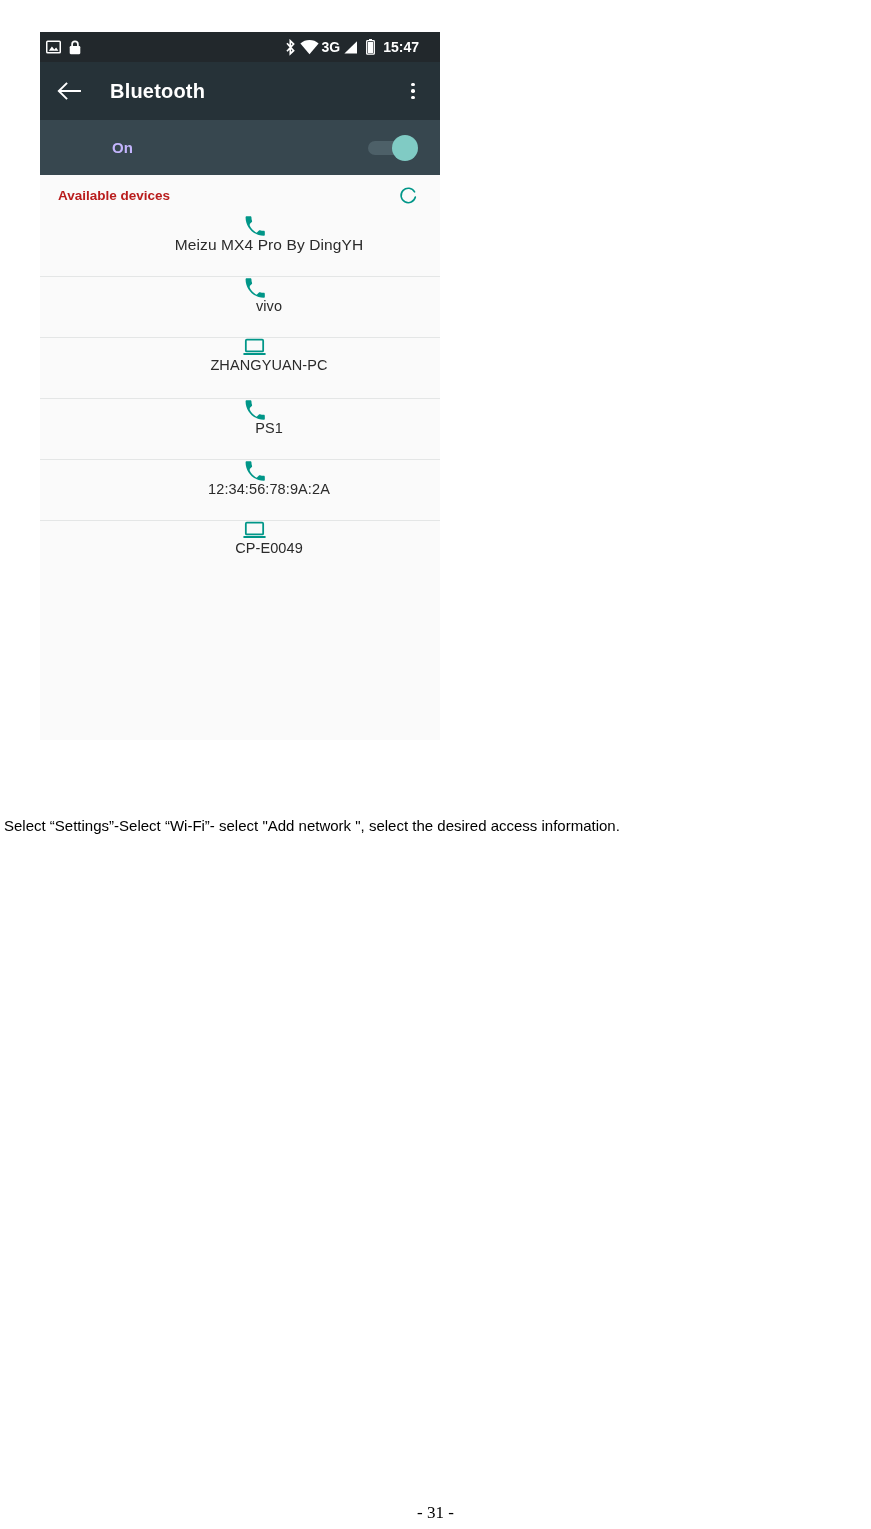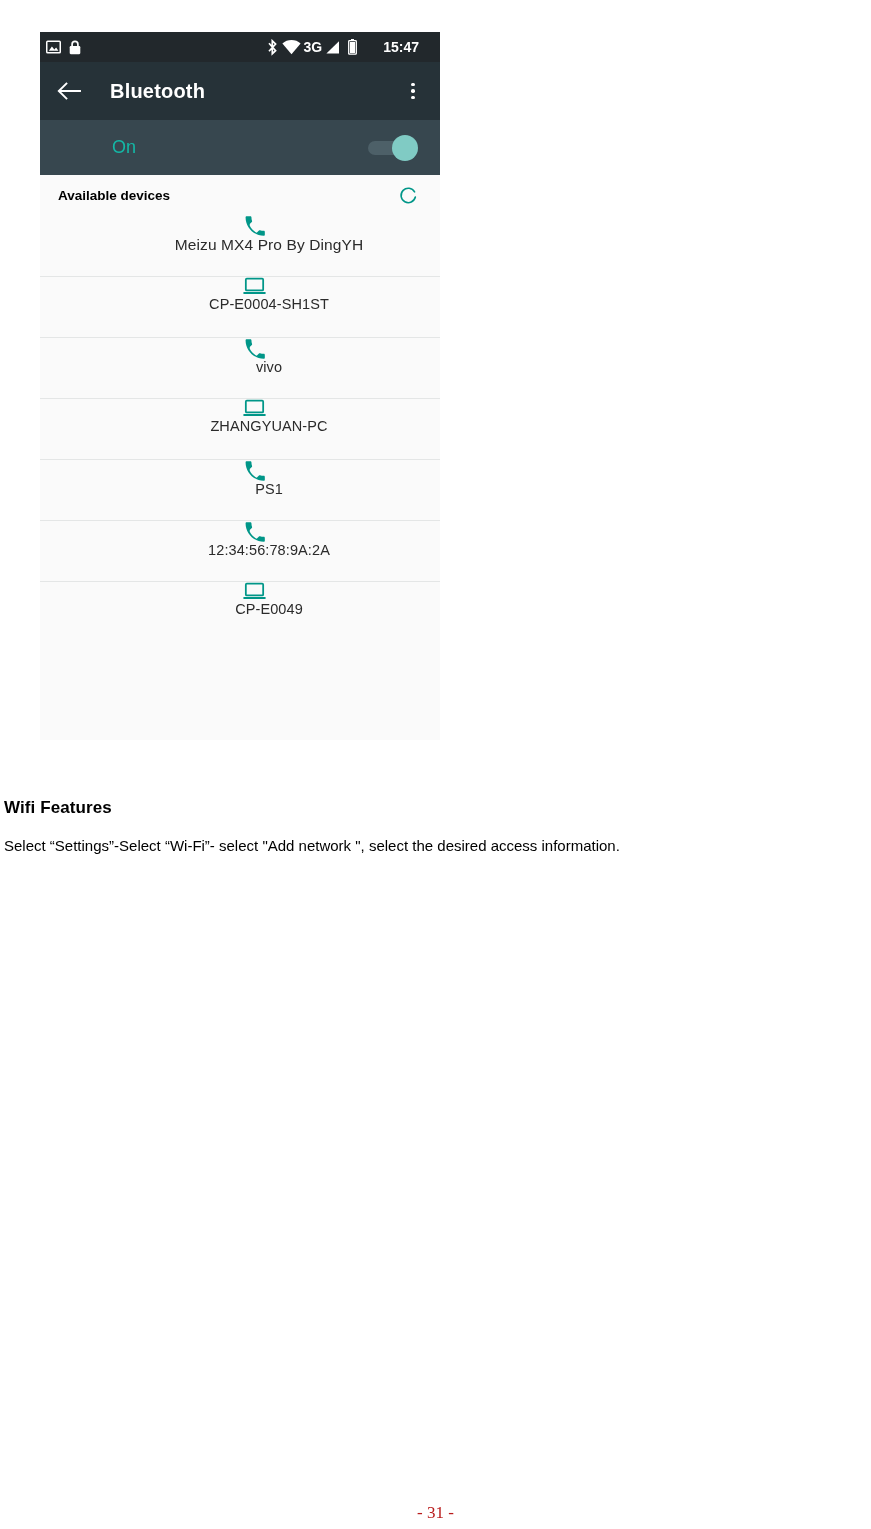--- a/index.html
+++ b/index.html
@@ -91,23 +91,23 @@
   
   .toggle-row {
     height: 55px;
     background: #37474f;
     display: flex;
     align-items: center;
     padding: 0 22px 0 72px;
     box-sizing: border-box;
   }
   .toggle-row .state {
-    color: #14b8a6;
-    font-size: 18px;
-    font-weight: 400;
+    color: #c4b5fd;
+    font-size: 15px;
+    font-weight: 700;
   }
   .switch {
     margin-left: auto;
     position: relative;
     width: 50px;
     height: 26px;
     cursor: pointer;
   }
   .switch .track {
     position: absolute;
@@ -127,21 +127,21 @@
   
   .section-head {
     height: 40px;
     display: flex;
     align-items: center;
     padding: 0 22px 0 18px;
     box-sizing: border-box;
     background: #fafafa;
   }
   .section-head .label {
-    color: #000000;
+    color: #b91c1c;
     font-size: 13.5px;
     font-weight: 700;
   }
   .section-head .spinner {
     margin-left: auto;
     width: 20px; height: 20px;
     display: flex; align-items: center; justify-content: center;
     cursor: pointer;
   }
 
@@ -199,21 +199,21 @@
   }
 
   .page-footer {
     position: absolute;
     left: 0;
     top: 1503px;
     width: 871px;
     text-align: center;
     font-family: "Liberation Serif", serif;
     font-size: 17px;
-    color: #b91c1c;
+    color: #000000;
   }
 </style>
 </head>
 <body>
 
 <div class="phone-shot">
 
   <div class="status-bar">
     <div class="sb-left">
       <span class="sb-icon">
@@ -246,21 +246,21 @@
           <path d="M14 1.2 V13.6 H1.4 Z" fill="#ffffff"></path>
         </svg>
       </span>
       <span class="sb-icon" style="margin-left:4px;">
         <svg width="9" height="16" viewBox="0 0 9 16">
           <rect x="3" y="0" width="3" height="1.7" fill="#ffffff"></rect>
           <rect x="0.7" y="1.6" width="7.6" height="13.6" rx="0.8" fill="none" stroke="#ffffff" stroke-width="1.3"></rect>
           <rect x="2" y="3" width="5" height="11" fill="#ffffff"></rect>
         </svg>
       </span>
-      <span class="sb-text" style="margin-left:22px;">15:47</span>
+      <span class="sb-text" style="margin-left:4px;">15:47</span>
     </div>
   </div>
 
   <div class="app-bar">
     <span class="back">
       <svg width="24" height="20" viewBox="0 0 24 20">
         <path d="M23 10 H2.2 M9.4 2.6 L1.8 10 L9.4 17.4" fill="none" stroke="#ffffff" stroke-width="1.9" stroke-linecap="square"></path>
       </svg>
     </span>
     <span class="title">Bluetooth</span>
@@ -292,80 +292,70 @@
 
     <div class="device-row first">
       <span class="dev-icon">
         <svg width="21" height="21" viewBox="0 0 24 24" fill="#009688">
           <path d="M6.6 10.8c1.7 3.4 4.5 6.2 7.9 7.9l2.6-2.6c.33-.33.8-.43 1.2-.3 1.35.45 2.8.7 4.3.7.66 0 1.2.54 1.2 1.2V21c0 .66-.54 1.2-1.2 1.2C11.4 22.2 1.8 12.6 1.8 .9c0-.66.54-1.2 1.2-1.2h4.3c.66 0 1.2.54 1.2 1.2 0 1.5.25 2.95.7 4.3.13.4.03.87-.3 1.2l-2.3 2.4z" transform="translate(0,1.6)"></path>
         </svg>
       </span>
       <span class="dev-name">Meizu MX4 Pro By DingYH</span>
     </div>
 
+
+    <div class="device-row">
+      <span class="dev-icon">
+        <svg width="21" height="21" viewBox="0 0 24 24" fill="#009688">
+          <path d="M6.6 10.8c1.7 3.4 4.5 6.2 7.9 7.9l2.6-2.6c.33-.33.8-.43 1.2-.3 1.35.45 2.8.7 4.3.7.66 0 1.2.54 1.2 1.2V21c0 .66-.54 1.2-1.2 1.2C11.4 22.2 1.8 12.6 1.8 .9c0-.66.54-1.2 1.2-1.2h4.3c.66 0 1.2.54 1.2 1.2 0 1.5.25 2.95.7 4.3.13.4.03.87-.3 1.2l-2.3 2.4z" transform="translate(0,1.6)"></path>
+        </svg>
+      </span>
+      <span class="dev-name">vivo</span>
+    </div>
+
     <div class="device-row">
       <span class="dev-icon">
         <svg width="23" height="19" viewBox="0 0 26 20">
           <rect x="3.2" y="1.2" width="19.6" height="13.2" rx="1.1" fill="none" stroke="#009688" stroke-width="2"></rect>
           <rect x="0.2" y="16.3" width="25.6" height="2.2" rx="1.1" fill="#009688"></rect>
         </svg>
       </span>
-      <span class="dev-name">CP-E0004-SH1ST</span>
-    </div>
+      <span class="dev-name">ZHANGYUAN-PC</span>
+    </div>
+
 
     <div class="device-row">
       <span class="dev-icon">
         <svg width="21" height="21" viewBox="0 0 24 24" fill="#009688">
           <path d="M6.6 10.8c1.7 3.4 4.5 6.2 7.9 7.9l2.6-2.6c.33-.33.8-.43 1.2-.3 1.35.45 2.8.7 4.3.7.66 0 1.2.54 1.2 1.2V21c0 .66-.54 1.2-1.2 1.2C11.4 22.2 1.8 12.6 1.8 .9c0-.66.54-1.2 1.2-1.2h4.3c.66 0 1.2.54 1.2 1.2 0 1.5.25 2.95.7 4.3.13.4.03.87-.3 1.2l-2.3 2.4z" transform="translate(0,1.6)"></path>
         </svg>
       </span>
-      <span class="dev-name">vivo</span>
+      <span class="dev-name">PS1</span>
+    </div>
+
+    <div class="device-row">
+      <span class="dev-icon">
+        <svg width="21" height="21" viewBox="0 0 24 24" fill="#009688">
+          <path d="M6.6 10.8c1.7 3.4 4.5 6.2 7.9 7.9l2.6-2.6c.33-.33.8-.43 1.2-.3 1.35.45 2.8.7 4.3.7.66 0 1.2.54 1.2 1.2V21c0 .66-.54 1.2-1.2 1.2C11.4 22.2 1.8 12.6 1.8 .9c0-.66.54-1.2 1.2-1.2h4.3c.66 0 1.2.54 1.2 1.2 0 1.5.25 2.95.7 4.3.13.4.03.87-.3 1.2l-2.3 2.4z" transform="translate(0,1.6)"></path>
+        </svg>
+      </span>
+      <span class="dev-name">12:34:56:78:9A:2A</span>
     </div>
 
     <div class="device-row">
       <span class="dev-icon">
         <svg width="23" height="19" viewBox="0 0 26 20">
           <rect x="3.2" y="1.2" width="19.6" height="13.2" rx="1.1" fill="none" stroke="#009688" stroke-width="2"></rect>
           <rect x="0.2" y="16.3" width="25.6" height="2.2" rx="1.1" fill="#009688"></rect>
         </svg>
       </span>
-      <span class="dev-name">ZHANGYUAN-PC</span>
-    </div>
-
-
-    <div class="device-row">
-      <span class="dev-icon">
-        <svg width="21" height="21" viewBox="0 0 24 24" fill="#009688">
-          <path d="M6.6 10.8c1.7 3.4 4.5 6.2 7.9 7.9l2.6-2.6c.33-.33.8-.43 1.2-.3 1.35.45 2.8.7 4.3.7.66 0 1.2.54 1.2 1.2V21c0 .66-.54 1.2-1.2 1.2C11.4 22.2 1.8 12.6 1.8 .9c0-.66.54-1.2 1.2-1.2h4.3c.66 0 1.2.54 1.2 1.2 0 1.5.25 2.95.7 4.3.13.4.03.87-.3 1.2l-2.3 2.4z" transform="translate(0,1.6)"></path>
-        </svg>
-      </span>
-      <span class="dev-name">PS1</span>
-    </div>
-
-    <div class="device-row">
-      <span class="dev-icon">
-        <svg width="21" height="21" viewBox="0 0 24 24" fill="#009688">
-          <path d="M6.6 10.8c1.7 3.4 4.5 6.2 7.9 7.9l2.6-2.6c.33-.33.8-.43 1.2-.3 1.35.45 2.8.7 4.3.7.66 0 1.2.54 1.2 1.2V21c0 .66-.54 1.2-1.2 1.2C11.4 22.2 1.8 12.6 1.8 .9c0-.66.54-1.2 1.2-1.2h4.3c.66 0 1.2.54 1.2 1.2 0 1.5.25 2.95.7 4.3.13.4.03.87-.3 1.2l-2.3 2.4z" transform="translate(0,1.6)"></path>
-        </svg>
-      </span>
-      <span class="dev-name">12:34:56:78:9A:2A</span>
-    </div>
-
-    <div class="device-row">
-      <span class="dev-icon">
-        <svg width="23" height="19" viewBox="0 0 26 20">
-          <rect x="3.2" y="1.2" width="19.6" height="13.2" rx="1.1" fill="none" stroke="#009688" stroke-width="2"></rect>
-          <rect x="0.2" y="16.3" width="25.6" height="2.2" rx="1.1" fill="#009688"></rect>
-        </svg>
-      </span>
       <span class="dev-name">CP-E0049</span>
     </div>
 
 
   </div>
 </div>
 
 <div class="doc">
-  <h2>Wifi Features</h2>
   <p>Select “Settings”-Select “Wi-Fi”- select "Add network ", select the desired access information.</p>
 </div>
 
 <div class="page-footer">- 31 -</div>
 
 </body></html>

